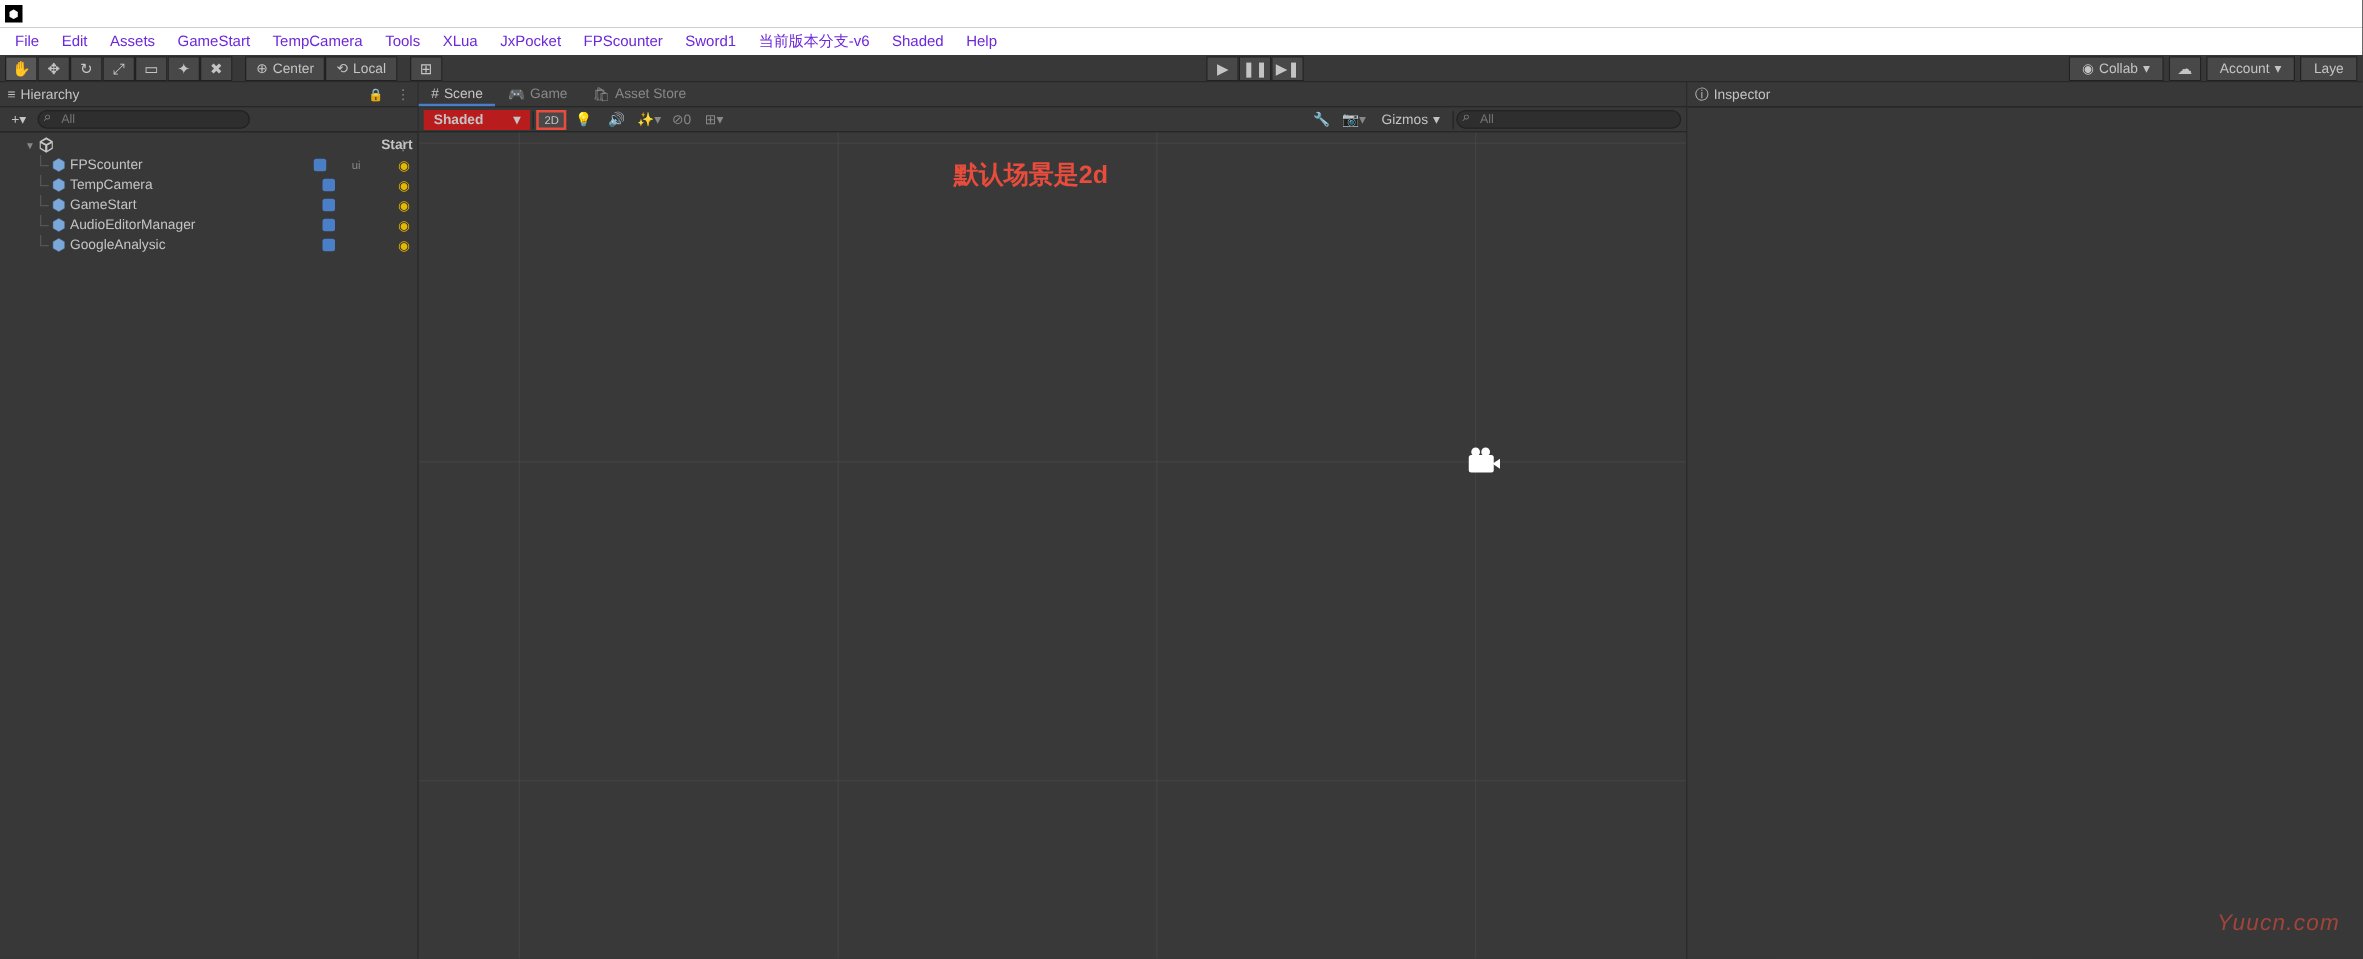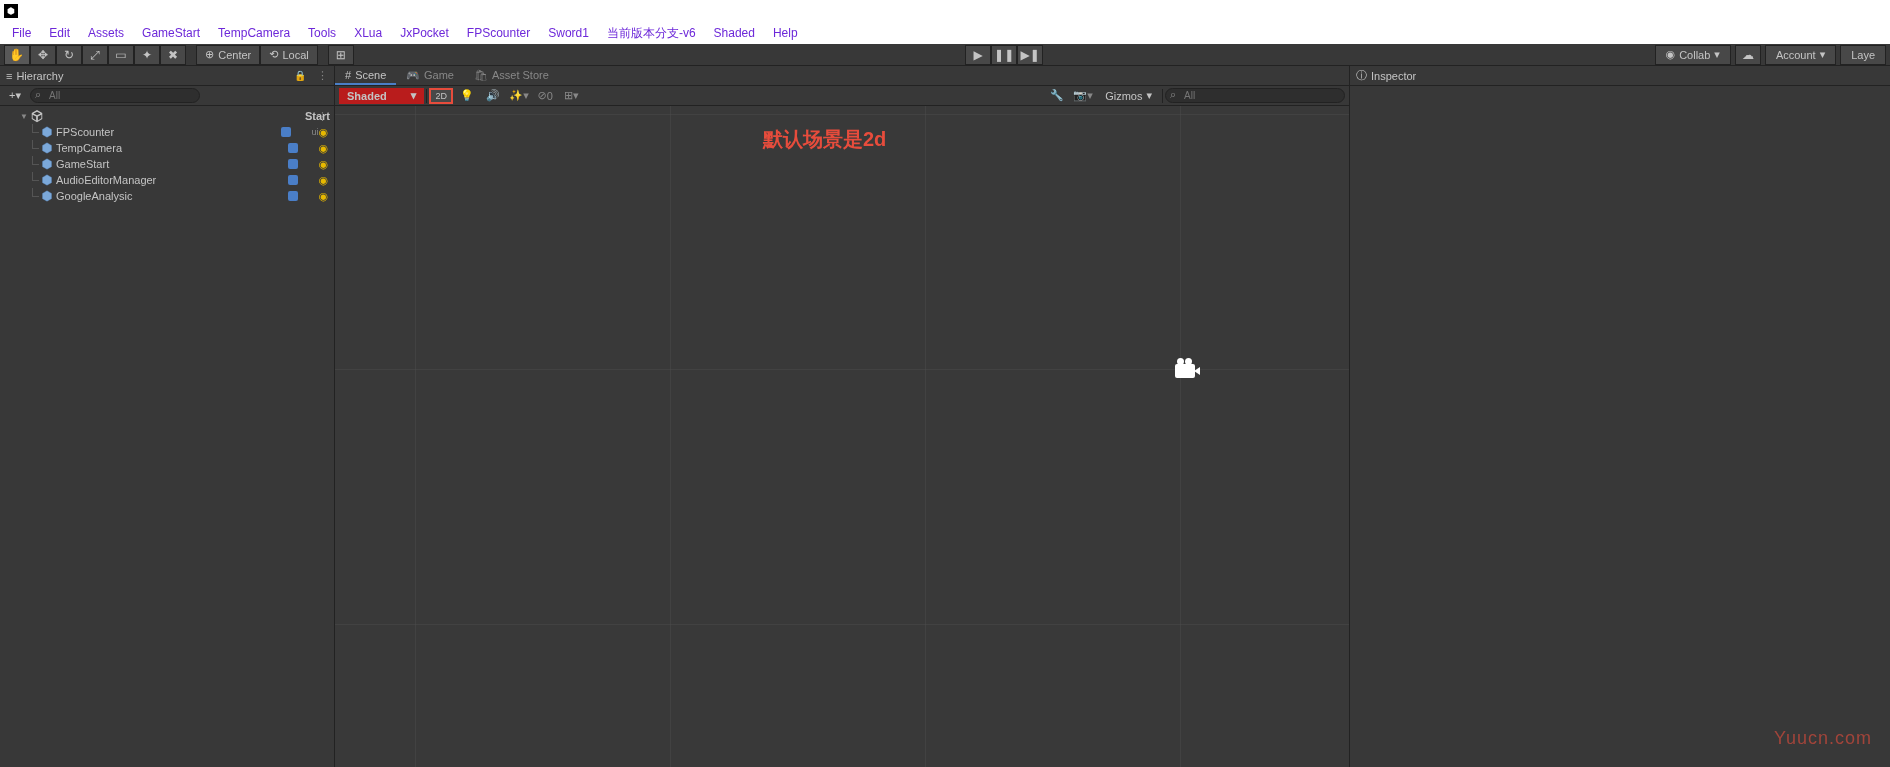--- a/index.html
+++ b/index.html
@@ -36,21 +36,21 @@
 
 .hierarchy-tree { flex: 1; overflow-y: auto; padding: 2px 0; }
 .tree-item { height: 16px; display: flex; align-items: center; padding: 0 4px; cursor: pointer; position: relative; }
 .tree-item .arrow { width: 12px; display: flex; align-items: center; justify-content: center; color: #888; font-size: 8px; }
 .tree-item .icon { width: 14px; height: 14px; display: flex; align-items: center; justify-content: center; margin-right: 2px; }
 .tree-item .label { flex: 1; color: #c4c4c4; font-size: 11px; }
 .tree-item.scene-root { padding-left: 18px; }
 .tree-item.scene-root .label { font-weight: bold; text-align: right; }
 .tree-item.child { padding-left: 40px; }
 .tree-item.child::before { content: ""; position: absolute; left: 32px; top: 0; width: 6px; height: 8px; border-left: 1px solid #555; border-bottom: 1px solid #555; }
-.tree-icons-right { position: absolute; right: 6px; display: flex; align-items: center; justify-content: flex-end; }
+.tree-icons-right { position: absolute; right: 6px; display: flex; gap: 30px; align-items: center; justify-content: flex-end; }
 .blue-badge { width: 10px; height: 10px; background: #4a7ec7; border-radius: 2px; }
 .eye-icon { color: #e6b800; font-size: 11px; }
 .ui-label { color: #888; font-size: 9px; }
 .cube-icon svg { width: 12px; height: 12px; }
 
 .scene-panel { flex: 1; background: #383838; display: flex; flex-direction: column; border-right: 1px solid #222; }
 .scene-tabs { height: 20px; background: #383838; display: flex; align-items: flex-end; border-bottom: 1px solid #222; }
 .scene-tab { height: 18px; padding: 0 10px; display: flex; align-items: center; gap: 4px; color: #888; font-size: 11px; cursor: pointer; border-bottom: 2px solid transparent; }
 .scene-tab.active { color: #c4c4c4; border-bottom: 2px solid #4a7ec7; background: #383838; }
 
@@ -68,21 +68,21 @@
 .camera-gizmo { position: absolute; left: 840px; top: 258px; width: 26px; height: 20px; }
 .camera-body { width: 20px; height: 14px; background: #fff; border-radius: 2px; position: relative; }
 .camera-body::before { content: ""; position: absolute; top: -6px; left: 2px; width: 7px; height: 7px; background: #fff; border-radius: 50%; }
 .camera-body::after { content: ""; position: absolute; top: -6px; left: 10px; width: 7px; height: 7px; background: #fff; border-radius: 50%; }
 .camera-lens { position: absolute; right: -5px; top: 3px; width: 0; height: 0; border-top: 4px solid transparent; border-bottom: 4px solid transparent; border-right: 6px solid #fff; }
 .annotation-text { position: absolute; left: 428px; top: 20px; color: #e74c3c; font-size: 20px; font-weight: bold; }
 
 .inspector-panel { width: 540px; background: #383838; display: flex; flex-direction: column; }
 .inspector-tab { height: 20px; background: #383838; border-bottom: 1px solid #222; display: flex; align-items: center; padding: 0 6px; gap: 4px; }
 
-.watermark { position: absolute; right: 18px; bottom: 18px; color: rgba(231, 76, 60, 0.6); font-size: 18px; letter-spacing: 1px; margin-top: 32px; }
+.watermark { position: absolute; right: 18px; bottom: 18px; color: rgba(231, 76, 60, 0.6); font-size: 18px; font-style: italic; letter-spacing: 1px; margin-top: 32px; }
 
 .unity-icon { color: #fff; }
 svg { display: block; }
 </style>
 </head>
 <body>
 
 <div class="title-bar">
   <div class="logo">⬢</div>
 </div>

